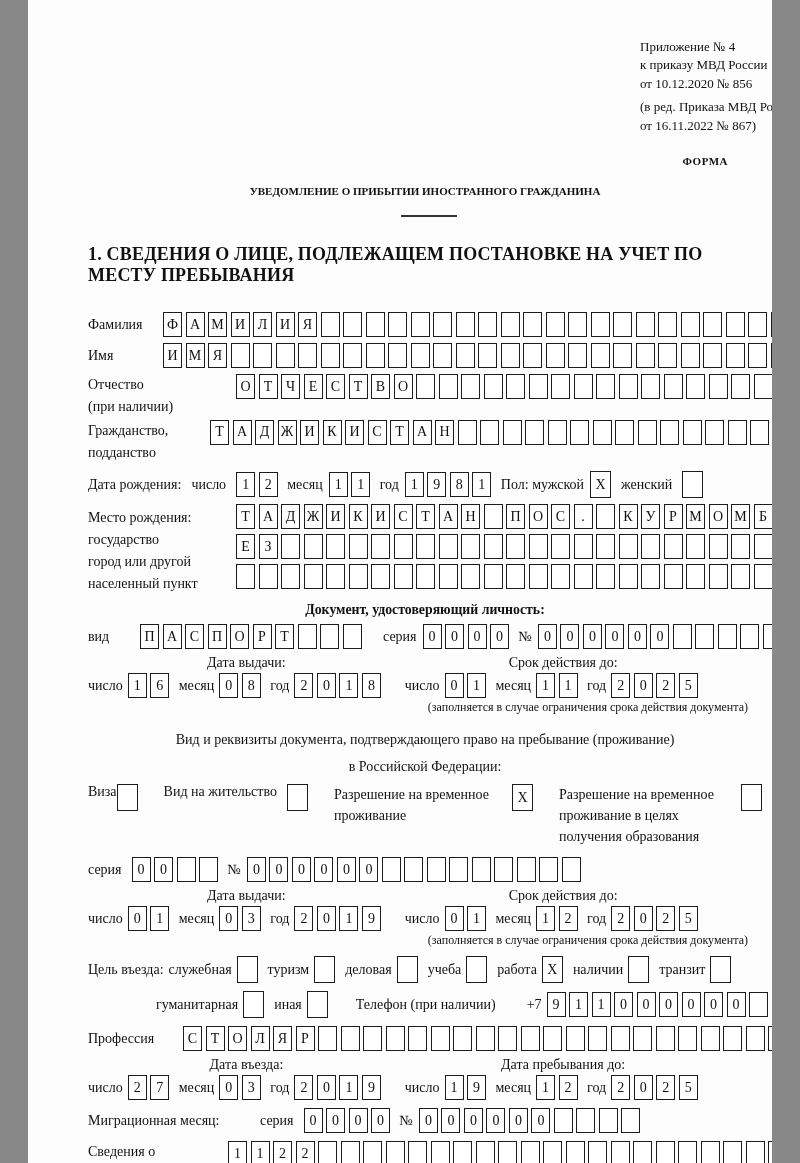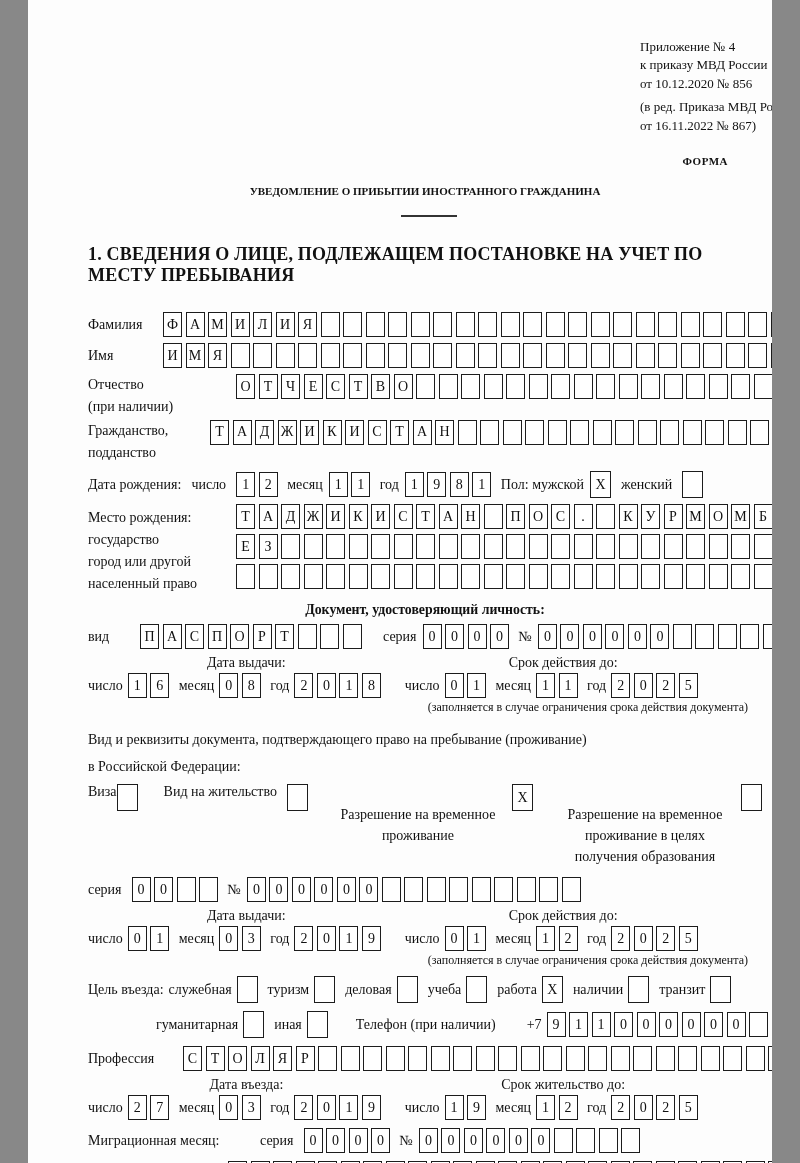--- a/index.html
+++ b/index.html
@@ -30,24 +30,24 @@
   .lbl-block span { display:block; } .gap18 { width:18px; flex:none; } .gap26 { width:26px; flex:none; }
   .mr6 { margin-right:6px; } .mr10 { margin-right:10px; }
   .boxcol .cells { margin-bottom:5px; }
   .center-bold { text-align:center; font-weight:bold; font-size:13.8px; margin:8px 0 6px 0; }
   .date-heads { display:flex; margin-top:4px; }
   .date-heads span { width:47%; text-align:center; }
   .date-row { display:flex; align-items:center; margin-top:2px; }
   .date-half { display:flex; align-items:center; width:47%; }
   .date-half .lbl { margin-right:5px; }
   .small-note { font-size:12px; text-align:right; margin:2px 14px 8px 0; }
-  .para { line-height:1.9; margin-top:12px; }
+  .para { line-height:1.9; margin-top:12px;text-align:center; }
   .cbline { display:flex; align-items:flex-start; margin-top:4px; margin-bottom:8px; }
   .cbline .opt { display:flex; align-items:flex-start; }
-  .opt-label-c { text-align:center; line-height:1.5;margin-top:20px; }
+  .opt-label-c { text-align:left; line-height:1.5; }
   .purpose-row { display:flex; align-items:center; margin-bottom:8px; }
   .purpose-row .lbl { margin-right:5px; }
   .purpose-row .cb { margin-right:10px; }
 </style>
 </head>
 <body>
 
 <div class="page">
 
   <div class="appendix">
@@ -231,21 +231,21 @@
     <span class="cells cb">
         <span class="cell"></span>
       </span>
   </div>
 
   <div class="row top" style="margin-top:6px; margin-bottom:2px;align-items:flex-end;">
     <span class="lbl-block" style="width:148px;">
       <span>Место рождения:</span>
       <span>государство</span>
       <span>город или другой</span>
-      <span>населенный право</span>
+      <span>населенный пункт</span>
     </span>
     <span class="boxcol">
       <span class="cells">
           <span class="cell">Т</span>
           <span class="cell">А</span>
           <span class="cell">Д</span>
           <span class="cell">Ж</span>
           <span class="cell">И</span>
           <span class="cell">К</span>
           <span class="cell">И</span>
@@ -604,21 +604,21 @@
         <span class="cell"></span>
         <span class="cell"></span>
         <span class="cell"></span>
         <span class="cell"></span>
         <span class="cell"></span>
       </span>
   </div>
 
   <div class="date-heads">
     <span>Дата въезда:</span>
-    <span>Срок жительство до:</span>
+    <span>Дата пребывания до:</span>
   </div>
   <div class="date-row" style="margin-bottom:8px;">
     <span class="date-half">
       <span class="lbl">число</span>
       <span class="cells mr6">
           <span class="cell">2</span>
           <span class="cell">7</span>
         </span>
       <span class="lbl">месяц</span>
       <span class="cells mr6">

